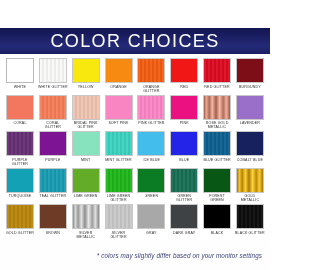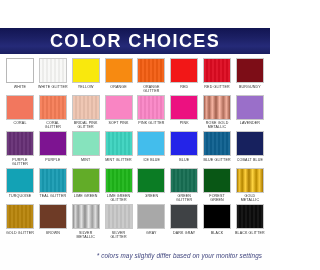--- a/index.html
+++ b/index.html
@@ -18,21 +18,21 @@
   .top-pad{height:28px;background:#ffffff;}
   .title-bar{
     height:26px;
     background:linear-gradient(to bottom,#121552 0%,#1b1f63 35%,#252a78 70%,#1a1e60 100%);
     display:flex;align-items:center;justify-content:center;
   }
   .title-text{
     color:#ffffff;
     font-size:18px;
     letter-spacing:1.4px;
-    font-weight:700;
+    font-weight:400;
     line-height:1;
     white-space:nowrap;
     font-family:"Liberation Sans", sans-serif;
   }
   .grid-wrap{
     padding:4px 5px 0 5px;
     background:#ffffff;
   }
   .row{
     display:flex;

